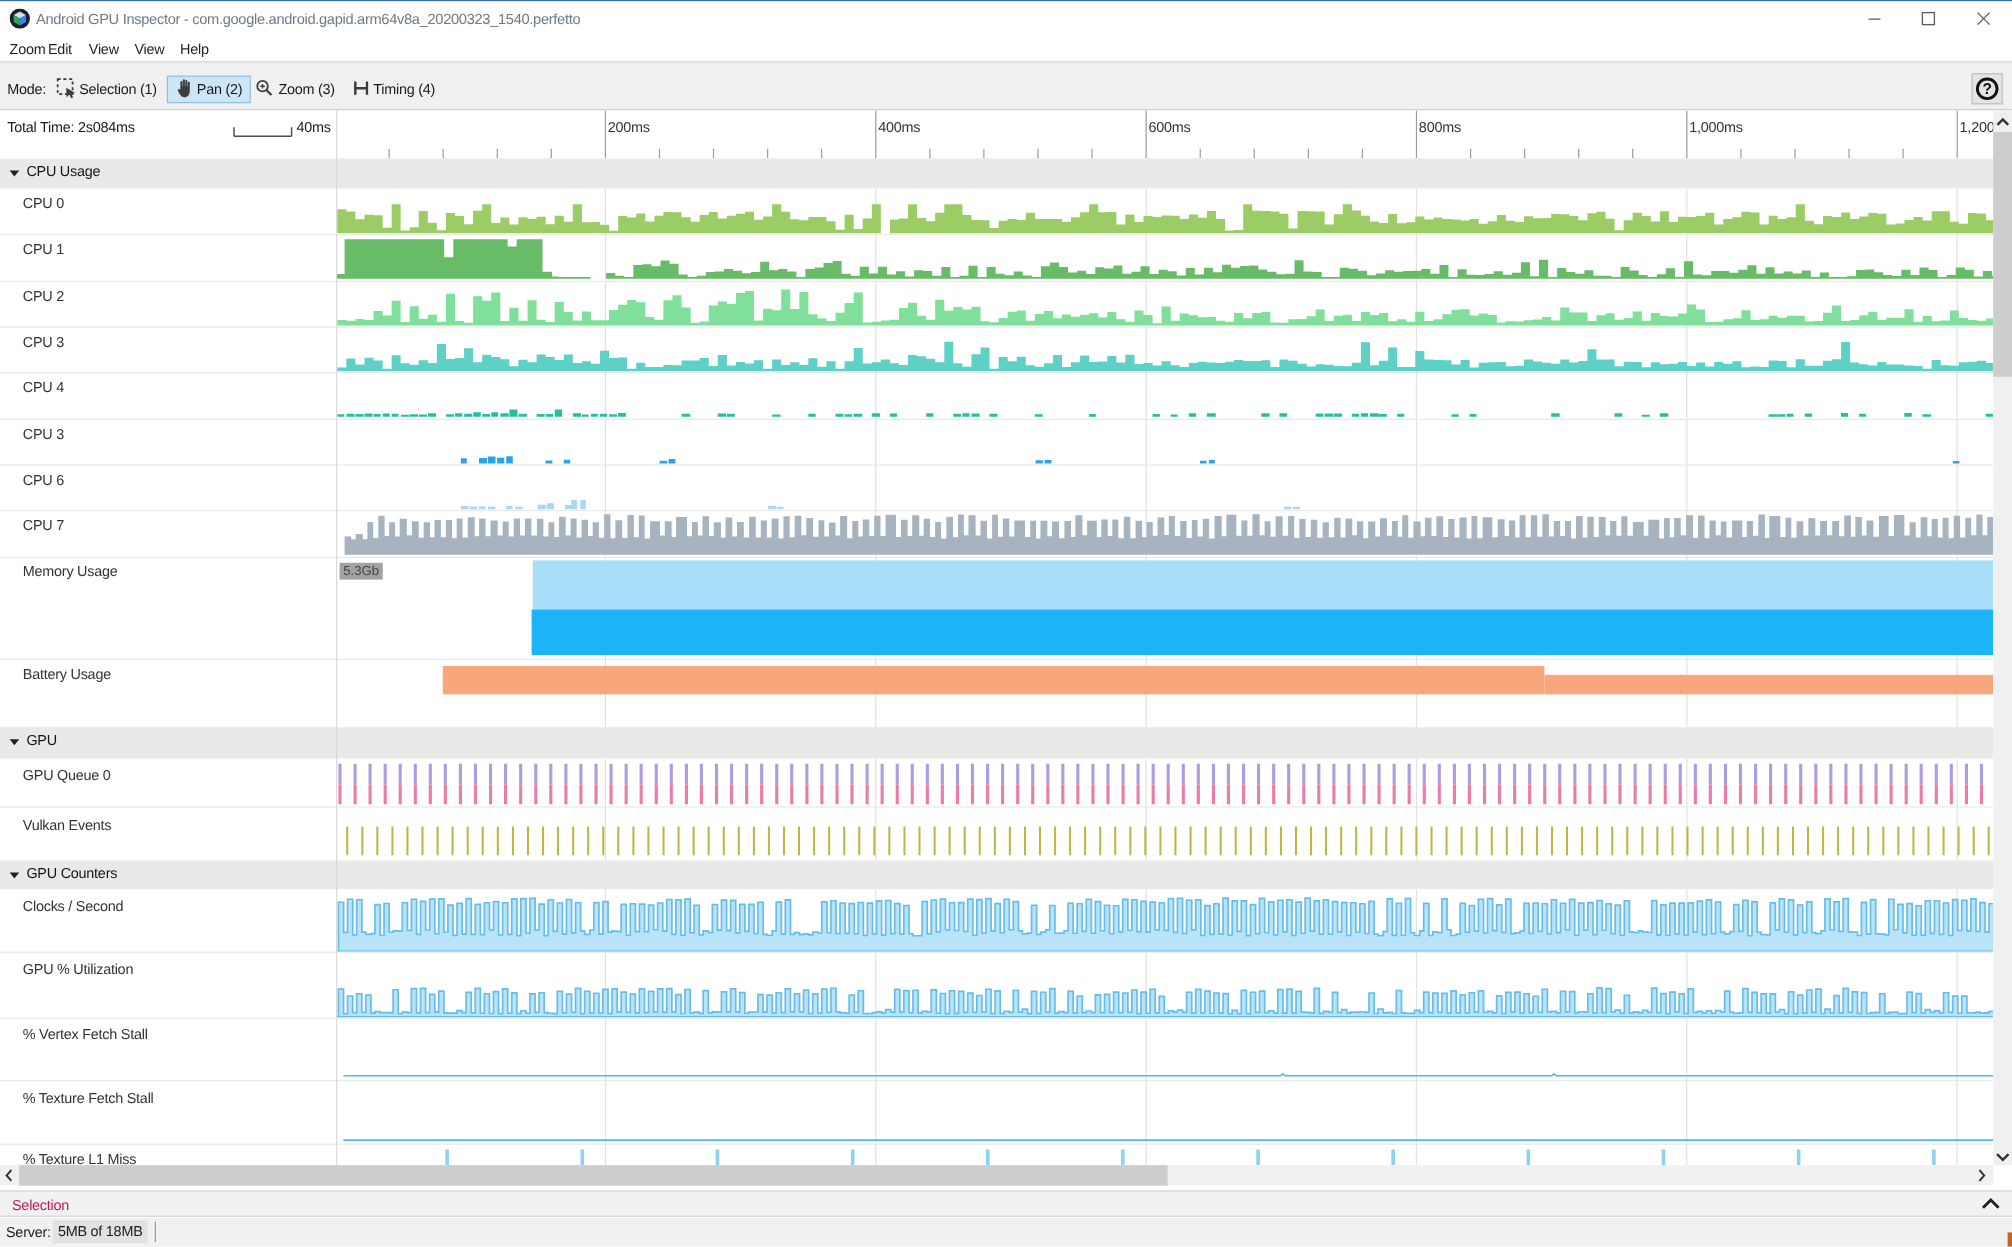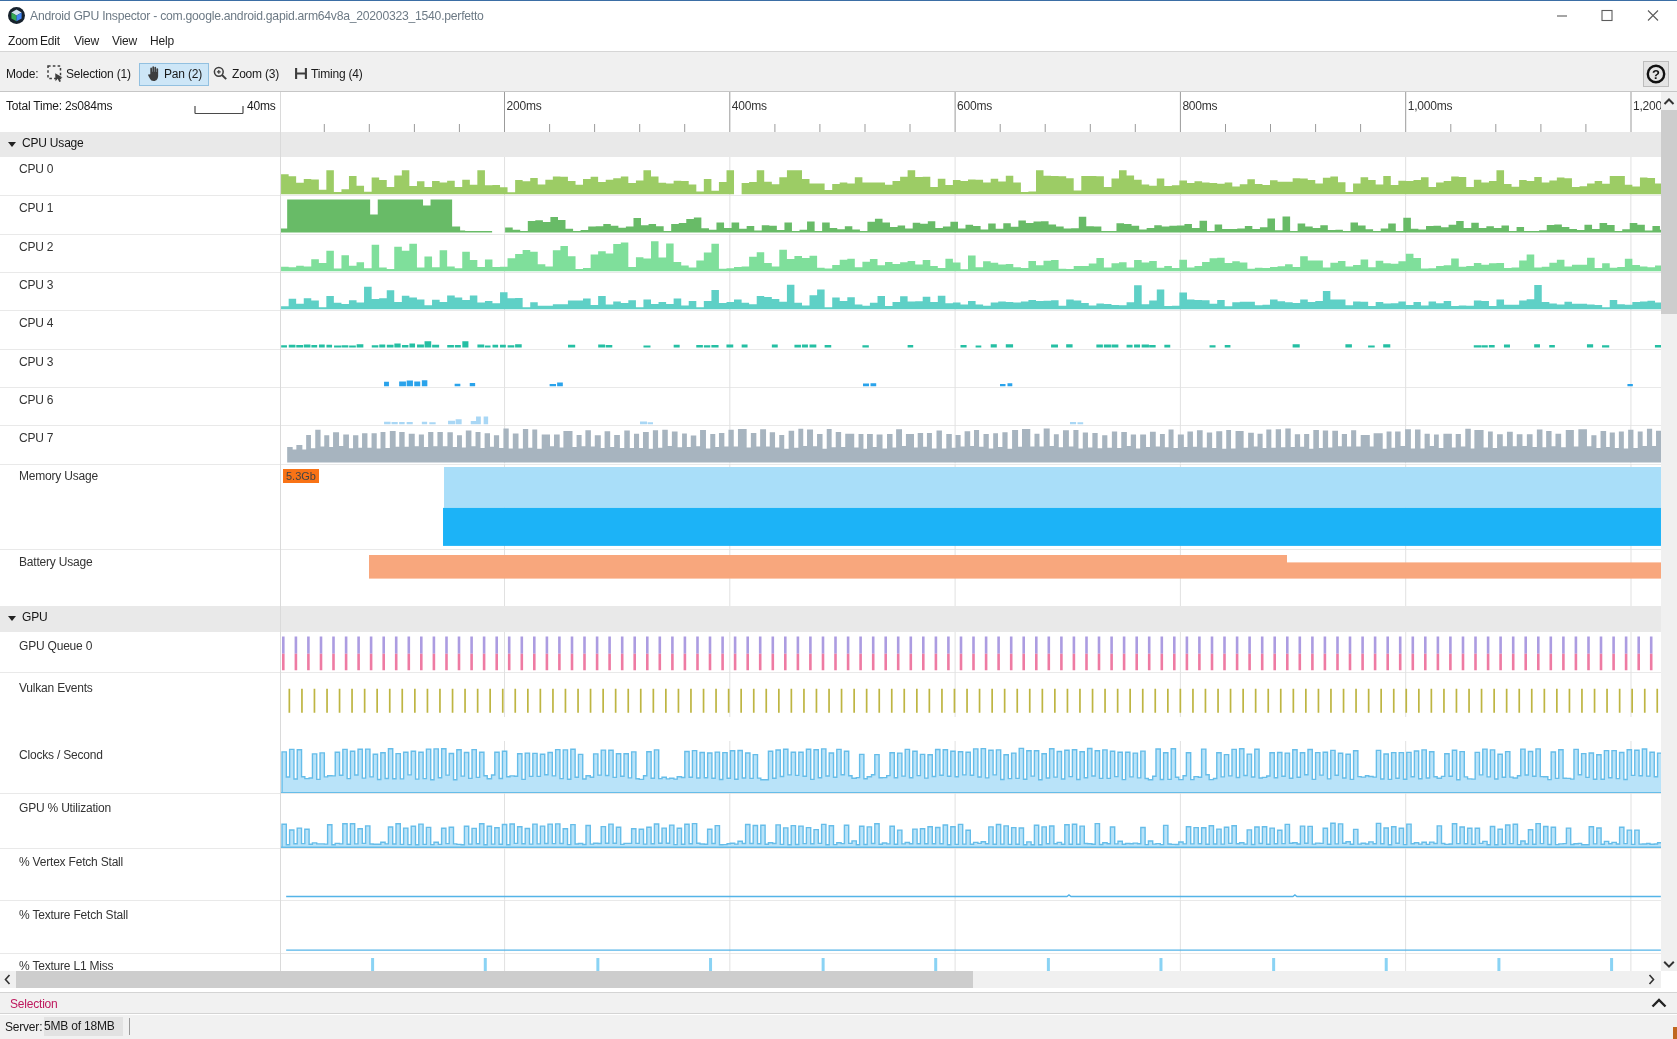--- a/index.html
+++ b/index.html
@@ -13,30 +13,30 @@
 #ruler {position:absolute;left:0;top:92px;width:1677px;height:40px;background:#fff}
 .tlab {position:absolute;font-size:12px;letter-spacing:-0.2px;color:#333}
 #totaltime {position:absolute;left:6px;top:99px;font-size:12px;letter-spacing:-0.2px;color:#1a1a1a}
 #fortyms {position:absolute;left:247px;top:99px;font-size:12px;letter-spacing:-0.2px;color:#1a1a1a}
 #sep {position:absolute;left:280px;top:92px;width:1px;height:879px;background:#dadada}
 .hdr {position:absolute;left:0;width:1661px;background:#e9e9e9;font-size:12px;letter-spacing:-0.2px;color:#151515}
 .tri {position:absolute;left:8px;top:10px;width:0;height:0;border-left:4.5px solid transparent;border-right:4.5px solid transparent;border-top:5px solid #222}
 .htx {position:absolute;left:22px;top:4px}
 .rlab {position:absolute;font-size:12px;letter-spacing:-0.2px;color:#333}
 .rb {position:absolute;left:0;width:1661px;height:1px;background:#e9e9e9}
-.chip {position:absolute;background:#f97316;font-size:11px;color:#444;padding:1px 3px}
+.chip {position:absolute;background:#a3a3a3;font-size:11px;color:#444;padding:1px 3px}
 #vscroll {position:absolute;left:1661px;top:92px;width:16px;height:879px;background:#f0f0f0}
 #vthumb {position:absolute;left:1661px;top:110px;width:16px;height:204px;background:#cdcdcd}
 #hscroll {position:absolute;left:0;top:971px;width:1661px;height:17px;background:#f0f0f0}
 #hthumb {position:absolute;left:16px;top:971px;width:957px;height:17px;background:#cdcdcd}
 #selbar {position:absolute;left:0;top:992px;width:1677px;height:22px;background:#f1f1f1;border-top:1px solid #d4d4d4;border-bottom:1px solid #d4d4d4}
 #seltxt {position:absolute;left:10px;top:997px;font-size:12px;letter-spacing:-0.2px;font-weight:normal;color:#be185d}
 #status {position:absolute;left:0;top:1015px;width:1677px;height:24px;background:#f1f1f1}
 #srv {position:absolute;left:5px;top:1020px;font-size:12px;letter-spacing:-0.2px;color:#1a1a1a}
-#mchip {position:absolute;left:44px;top:1017px;width:79px;height:19px;background:#e2e2e2;font-size:12px;letter-spacing:-0.2px;color:#1a1a1a;line-height:19px}
+#mchip {position:absolute;left:44px;top:1017px;width:79px;height:19px;background:#e2e2e2;font-size:12px;letter-spacing:-0.2px;color:#1a1a1a;text-align:center;line-height:19px}
 #chipsep {position:absolute;left:129px;top:1018px;width:1px;height:17px;background:#9a9a9a}
 </style></head><body>
 <div id="app">
 <svg width="17" height="17" viewBox="0 0 17 17" style="position:absolute;left:8px;top:7px">
 <circle cx="8.5" cy="8.5" r="8.5" fill="#17222d"></circle>
 <polygon points="8.5,2.6 13.6,5.5 8.5,8.4 3.4,5.5" fill="#cfe0ee"></polygon>
 <polygon points="3.4,5.5 8.5,8.4 8.5,14.3 3.4,11.4" fill="#34a853"></polygon>
 <polygon points="13.6,5.5 8.5,8.4 8.5,14.3 13.6,11.4" fill="#4285f4"></polygon>
 </svg>
 <div id="title">Android GPU Inspector - com.google.android.gapid.arm64v8a_20200323_1540.perfetto</div>
@@ -126,20 +126,24 @@
     <div class="tlab" style="left:1407.7px;top:99px">1,000ms</div>
     <div class="tlab" style="left:1633px;top:99px">1,200ms</div>
 <div class="hdr" style="top:132px;height:25px">
       <span class="tri"></span>
       <span class="htx">CPU Usage</span>
     </div>
     <div class="hdr" style="top:606px;height:26px">
       <span class="tri"></span>
       <span class="htx">GPU</span>
     </div>
+    <div class="hdr" style="top:717px;height:24px">
+      <span class="tri"></span>
+      <span class="htx">GPU Counters</span>
+    </div>
 <div class="rb" style="top:195.3px"></div>
     <div class="rb" style="top:233.7px"></div>
     <div class="rb" style="top:272px"></div>
     <div class="rb" style="top:310.3px"></div>
     <div class="rb" style="top:348.7px"></div>
     <div class="rb" style="top:387px"></div>
     <div class="rb" style="top:425.3px"></div>
     <div class="rb" style="top:463.7px"></div>
     <div class="rb" style="top:549px"></div>
     <div class="rb" style="top:672px"></div>

